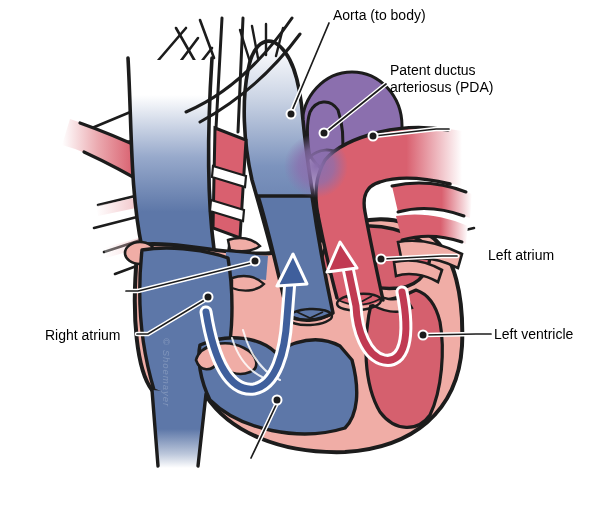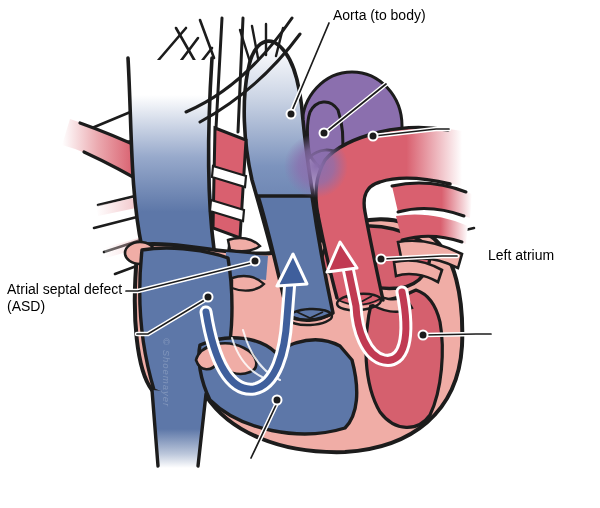--- a/index.html
+++ b/index.html
@@ -262,18 +262,20 @@
           <circle cx="381" cy="259" r="3.5"></circle>
       <circle cx="423" cy="335" r="3.5"></circle>
           <circle cx="255" cy="261" r="3.5"></circle>
       <circle cx="208" cy="297" r="3.5"></circle>
           <circle cx="277" cy="400" r="3.5"></circle>
     </g>
   </g>
 </svg>
 
   <div class="lbl" style="left:333px;top:7px">Aorta (to body)</div>
+  <div class="lbl" style="left:390px;top:62px">Patent ductus
+arteriosus (PDA)</div>
   <div class="lbl" style="left:488px;top:247px">Left atrium</div>
-  <div class="lbl" style="left:7px;top:281px">Atrial septal defect
-(ASD)</div>
+  <div class="lbl" style="left:494px;top:326px">Left ventricle</div>
+  <div class="lbl" style="left:45px;top:327px">Right atrium</div>
 
   <div class="watermark">© Shoemayer</div>
 </div>
 
 </body></html>

